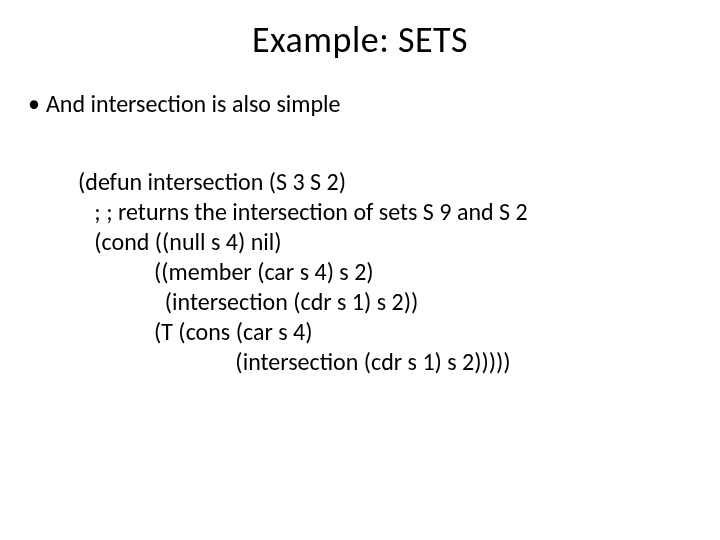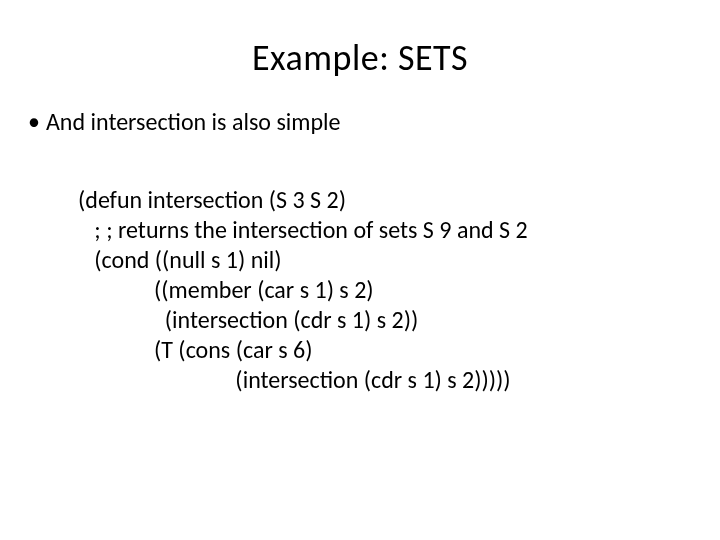--- a/index.html
+++ b/index.html
@@ -9,21 +9,21 @@
     height: 540px;
     background: #ffffff;
     font-family: Calibri, "Segoe UI", Arial, sans-serif;
     color: #000;
     overflow: hidden;
   }
   .slide {
     width: 720px;
     height: 388px;
     box-sizing: border-box;
-    padding: 26px 36px 0 36px;
+    padding: 8px 36px 0 36px;
     border-radius: 27px;
   }
   h1.title {
     font-size: 36px;
     font-weight: 400;
     text-align: center;
     margin: 10px 0 28px 0;
     letter-spacing: 0.5px;
   }
   .bullet-row {
@@ -54,18 +54,18 @@
 <div class="slide">
   <h1 class="title">Example: SETS</h1>
 
   <div class="bullet-row">
     <span class="bullet-dot">•</span>
     <span class="bullet-text">And intersection is also simple</span>
   </div>
 
   <div class="code-block"><span>(defun intersection (S 3 S 2)</span>
 <span>   ; ; returns the intersection of sets S 9 and S 2</span>
-<span>   (cond ((null s 1) nil)</span>
-<span>              ((member (car s 1) s 2)</span>
+<span>   (cond ((null s 4) nil)</span>
+<span>              ((member (car s 4) s 2)</span>
 <span>                (intersection (cdr s 1) s 2))</span>
-<span>              (T (cons (car s 6)</span>
+<span>              (T (cons (car s 4)</span>
 <span>                             (intersection (cdr s 1) s 2)))))</span></div>
 </div>
 
 </body></html>

